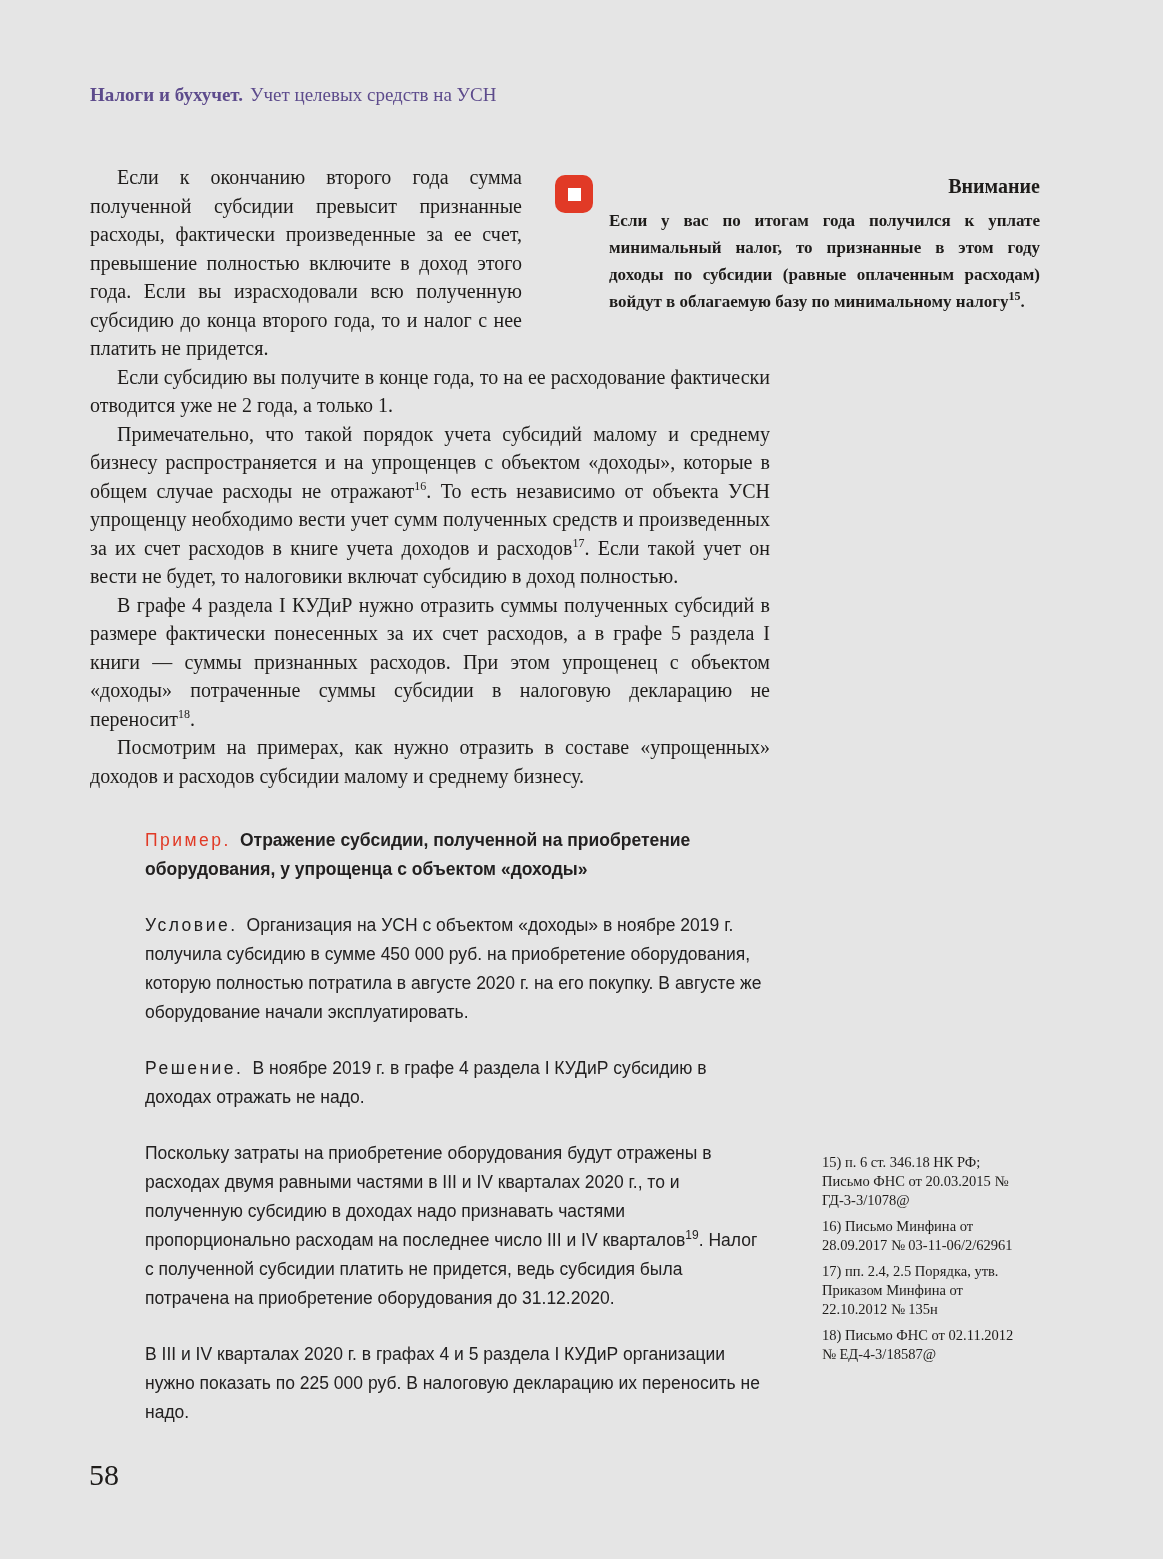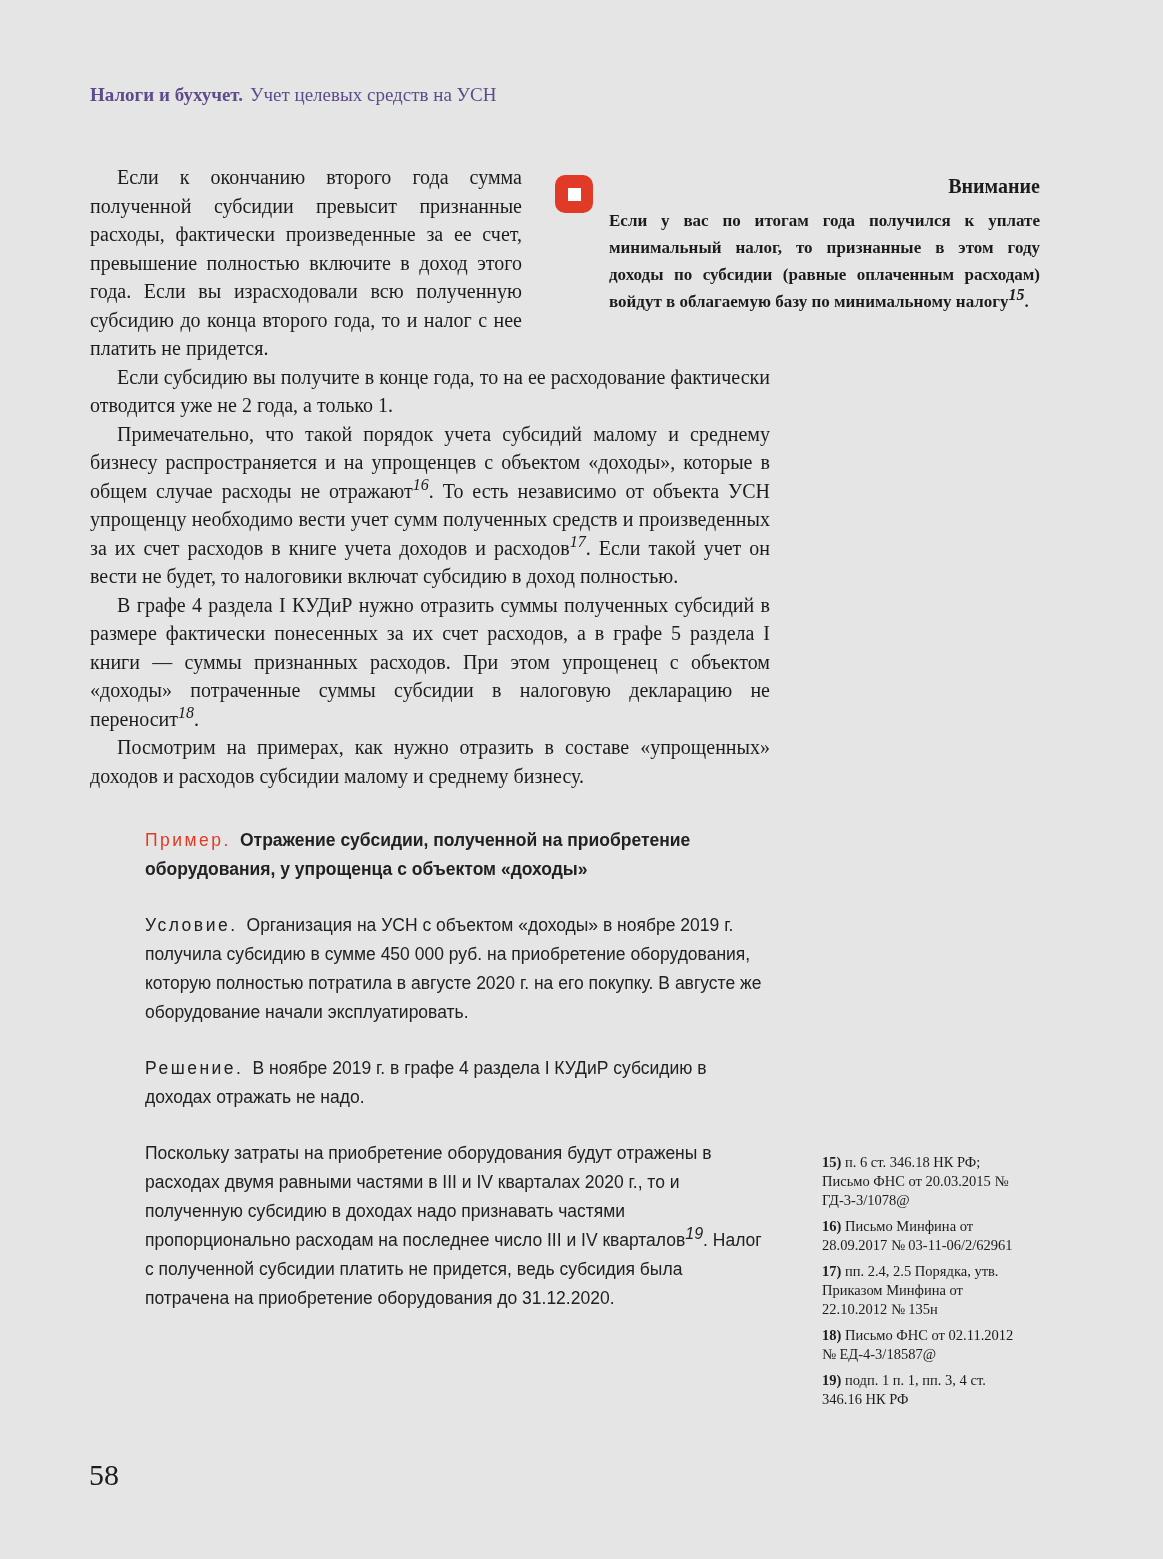--- a/index.html
+++ b/index.html
@@ -13,21 +13,21 @@
   .header { position:absolute; left:90px; top:84px; font-size:19px; color:#5d4b8c; }
   .header-section { font-weight:bold; margin-right:7px; }
   
   .content { position:absolute; left:90px; top:163px; width:950px; }
   .intro-row { display:flex; align-items:flex-start; }
   .intro-left { width:432px; }
   .intro-left p, .bp {
     font-size:20px; line-height:28.5px; text-align:justify; text-indent:27px; color:#1e1c1a;
   }
   .body-col { width:680px; }
-  sup.fn { font-size:16px; line-height:0; vertical-align:super;font-style:italic; }
+  sup.fn { font-size:12px; line-height:0; vertical-align:super; }
   
   .attention { margin-left:33px; width:485px; display:flex; padding-top:12px; }
   .attention-icon {
     width:38px; height:38px; flex:0 0 38px; background:#e13a26; border-radius:10px;
     display:flex; align-items:center; justify-content:center;
   }
   .attention-icon-inner { width:13px; height:13px; background:#ffffff; display:block; }
   .attention-body { margin-left:16px; width:432px; }
   .attention-title { font-size:20px; font-weight:bold; margin-bottom:9px; color:#1e1c1a;text-align:right; }
   .attention-text { font-size:17px; font-weight:bold; line-height:27px; text-align:justify; color:#1e1c1a; }
@@ -41,21 +41,21 @@
   .example p:last-child { margin-bottom:0; }
   .ex-label { color:#e13a26; letter-spacing:2.5px; margin-right:9px; }
   .ex-title-text { font-weight:bold; }
   .ex-sublabel { letter-spacing:2.5px; margin-right:9px; }
   
   .footnotes {
     position:absolute; left:822px; top:1153px; width:198px;
     font-size:14.5px; line-height:19px; color:#1e1c1a;
   }
   .footnotes p { margin-bottom:7px; }
-  .footnotes b { font-weight:bold; }
+  .footnotes b { font-weight:normal; }
   
   .page-number { position:absolute; left:89px; top:1458px; font-size:30px; color:#1e1c1a; }
 </style>
 </head>
 <body>
 
 <div class="page">
 
   <div class="header">
     <span class="header-section">Налоги и бухучет.</span><span class="header-article">Учет целевых средств на УСН</span>
@@ -83,27 +83,27 @@
       <p class="bp"><span>Примечательно, что такой порядок учета субсидий малому и среднему бизнесу распространяется и на упрощенцев с объектом «доходы», которые в общем случае расходы не отражают</span><sup class="fn">16</sup><span>. То есть независимо от объекта УСН упрощенцу необходимо вести учет сумм полученных средств и произведенных за их счет расходов в книге учета доходов и расходов</span><sup class="fn">17</sup><span>. Если такой учет он вести не будет, то налоговики включат субсидию в доход полностью.</span></p>
       <p class="bp"><span>В графе 4 раздела I КУДиР нужно отразить суммы полученных субсидий в размере фактически понесенных за их счет расходов, а в графе 5 раздела I книги — суммы признанных расходов. При этом упрощенец с объектом «доходы» потраченные суммы субсидии в налоговую декларацию не переносит</span><sup class="fn">18</sup><span>.</span></p>
       <p class="bp">Посмотрим на примерах, как нужно отразить в составе «упрощенных» доходов и расходов субсидии малому и среднему бизнесу.</p>
     </div>
 
     <div class="example">
       <p class="ex-title"><span class="ex-label">Пример.</span><b class="ex-title-text">Отражение субсидии, полученной на приобретение оборудования, у упрощенца с объектом «доходы»</b></p>
       <p class="ex-para"><span class="ex-sublabel">Условие.</span><span>Организация на УСН с объектом «доходы» в ноябре 2019 г. получила субсидию в сумме 450 000 руб. на приобретение оборудования, которую полностью потратила в августе 2020 г. на его покупку. В августе же оборудование начали эксплуатировать.</span></p>
       <p class="ex-para"><span class="ex-sublabel">Решение.</span><span>В ноябре 2019 г. в графе 4 раздела I КУДиР субсидию в доходах отражать не надо.</span></p>
       <p class="ex-para"><span>Поскольку затраты на приобретение оборудования будут отражены в расходах двумя равными частями в III и IV кварталах 2020 г., то и полученную субсидию в доходах надо признавать частями пропорционально расходам на последнее число III и IV кварталов</span><sup class="fn">19</sup><span>. Налог с полученной субсидии платить не придется, ведь субсидия была потрачена на приобретение оборудования до 31.12.2020.</span></p>
+      <p class="ex-para">В III и IV кварталах 2020 г. в графах 4 и 5 раздела I КУДиР организации нужно показать по 225 000 руб. В налоговую декларацию их переносить не надо.</p>
     </div>
 
   </div>
 
   <div class="footnotes">
     <p><b>15)</b> <span>п. 6 ст. 346.18 НК РФ; Письмо ФНС от 20.03.2015 № ГД-3-3/1078@</span></p>
     <p><b>16)</b> <span>Письмо Минфина от 28.09.2017 № 03-11-06/2/62961</span></p>
     <p><b>17)</b> <span>пп. 2.4, 2.5 Порядка, утв. Приказом Минфина от 22.10.2012 № 135н</span></p>
     <p><b>18)</b> <span>Письмо ФНС от 02.11.2012 № ЕД-4-3/18587@</span></p>
-    <p><b>19)</b> <span>подп. 1 п. 1, пп. 3, 4 ст. 346.16 НК РФ</span></p>
   </div>
 
   <div class="page-number">58</div>
 
 </div>
 
 </body></html>

